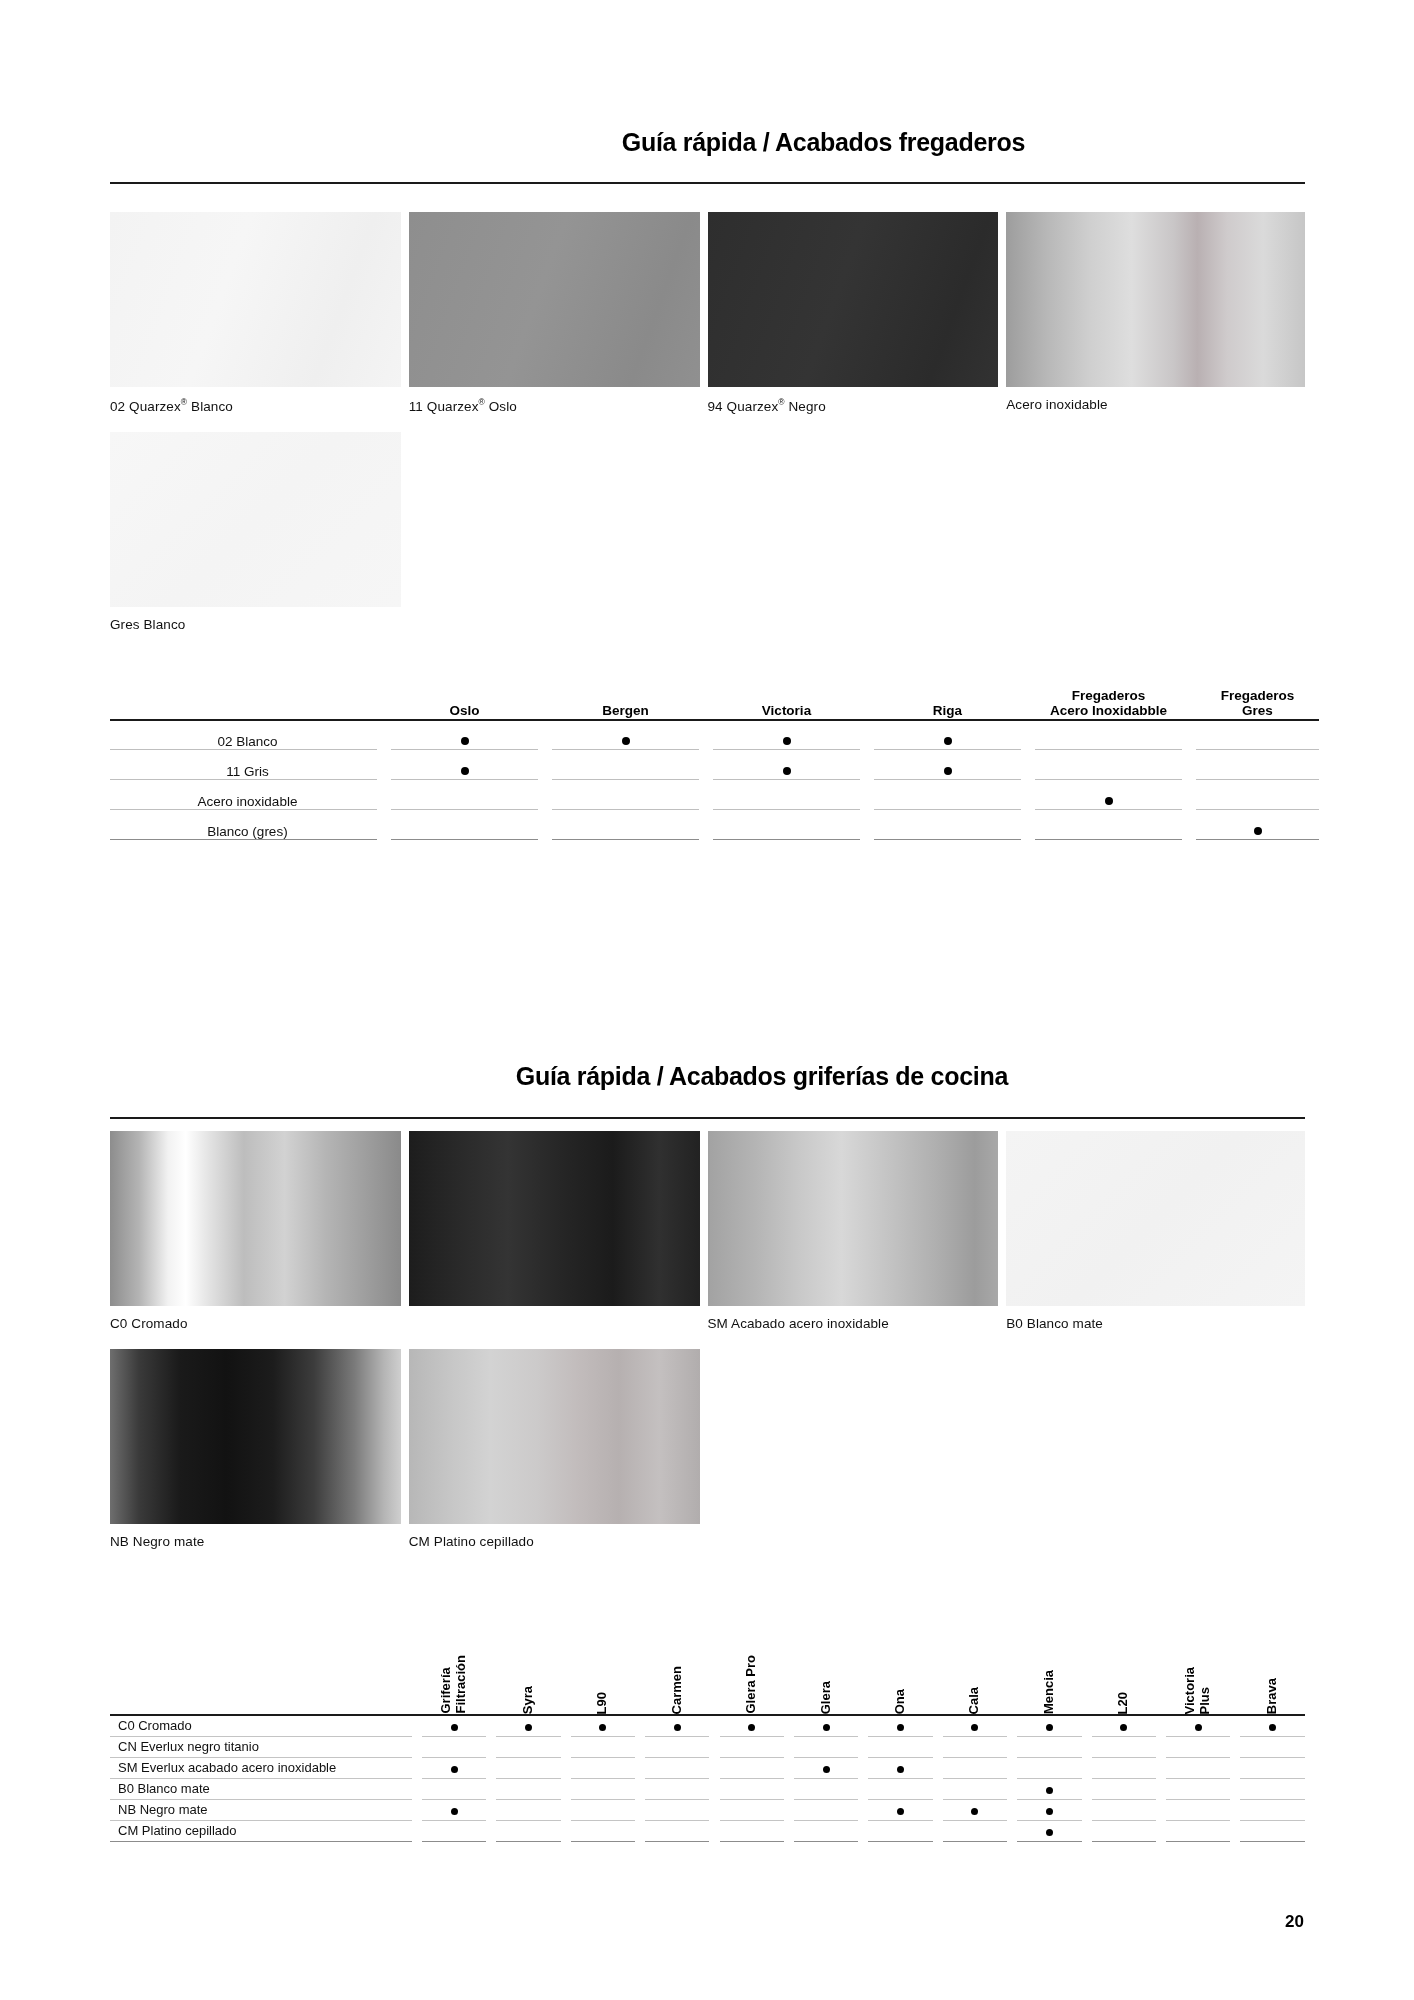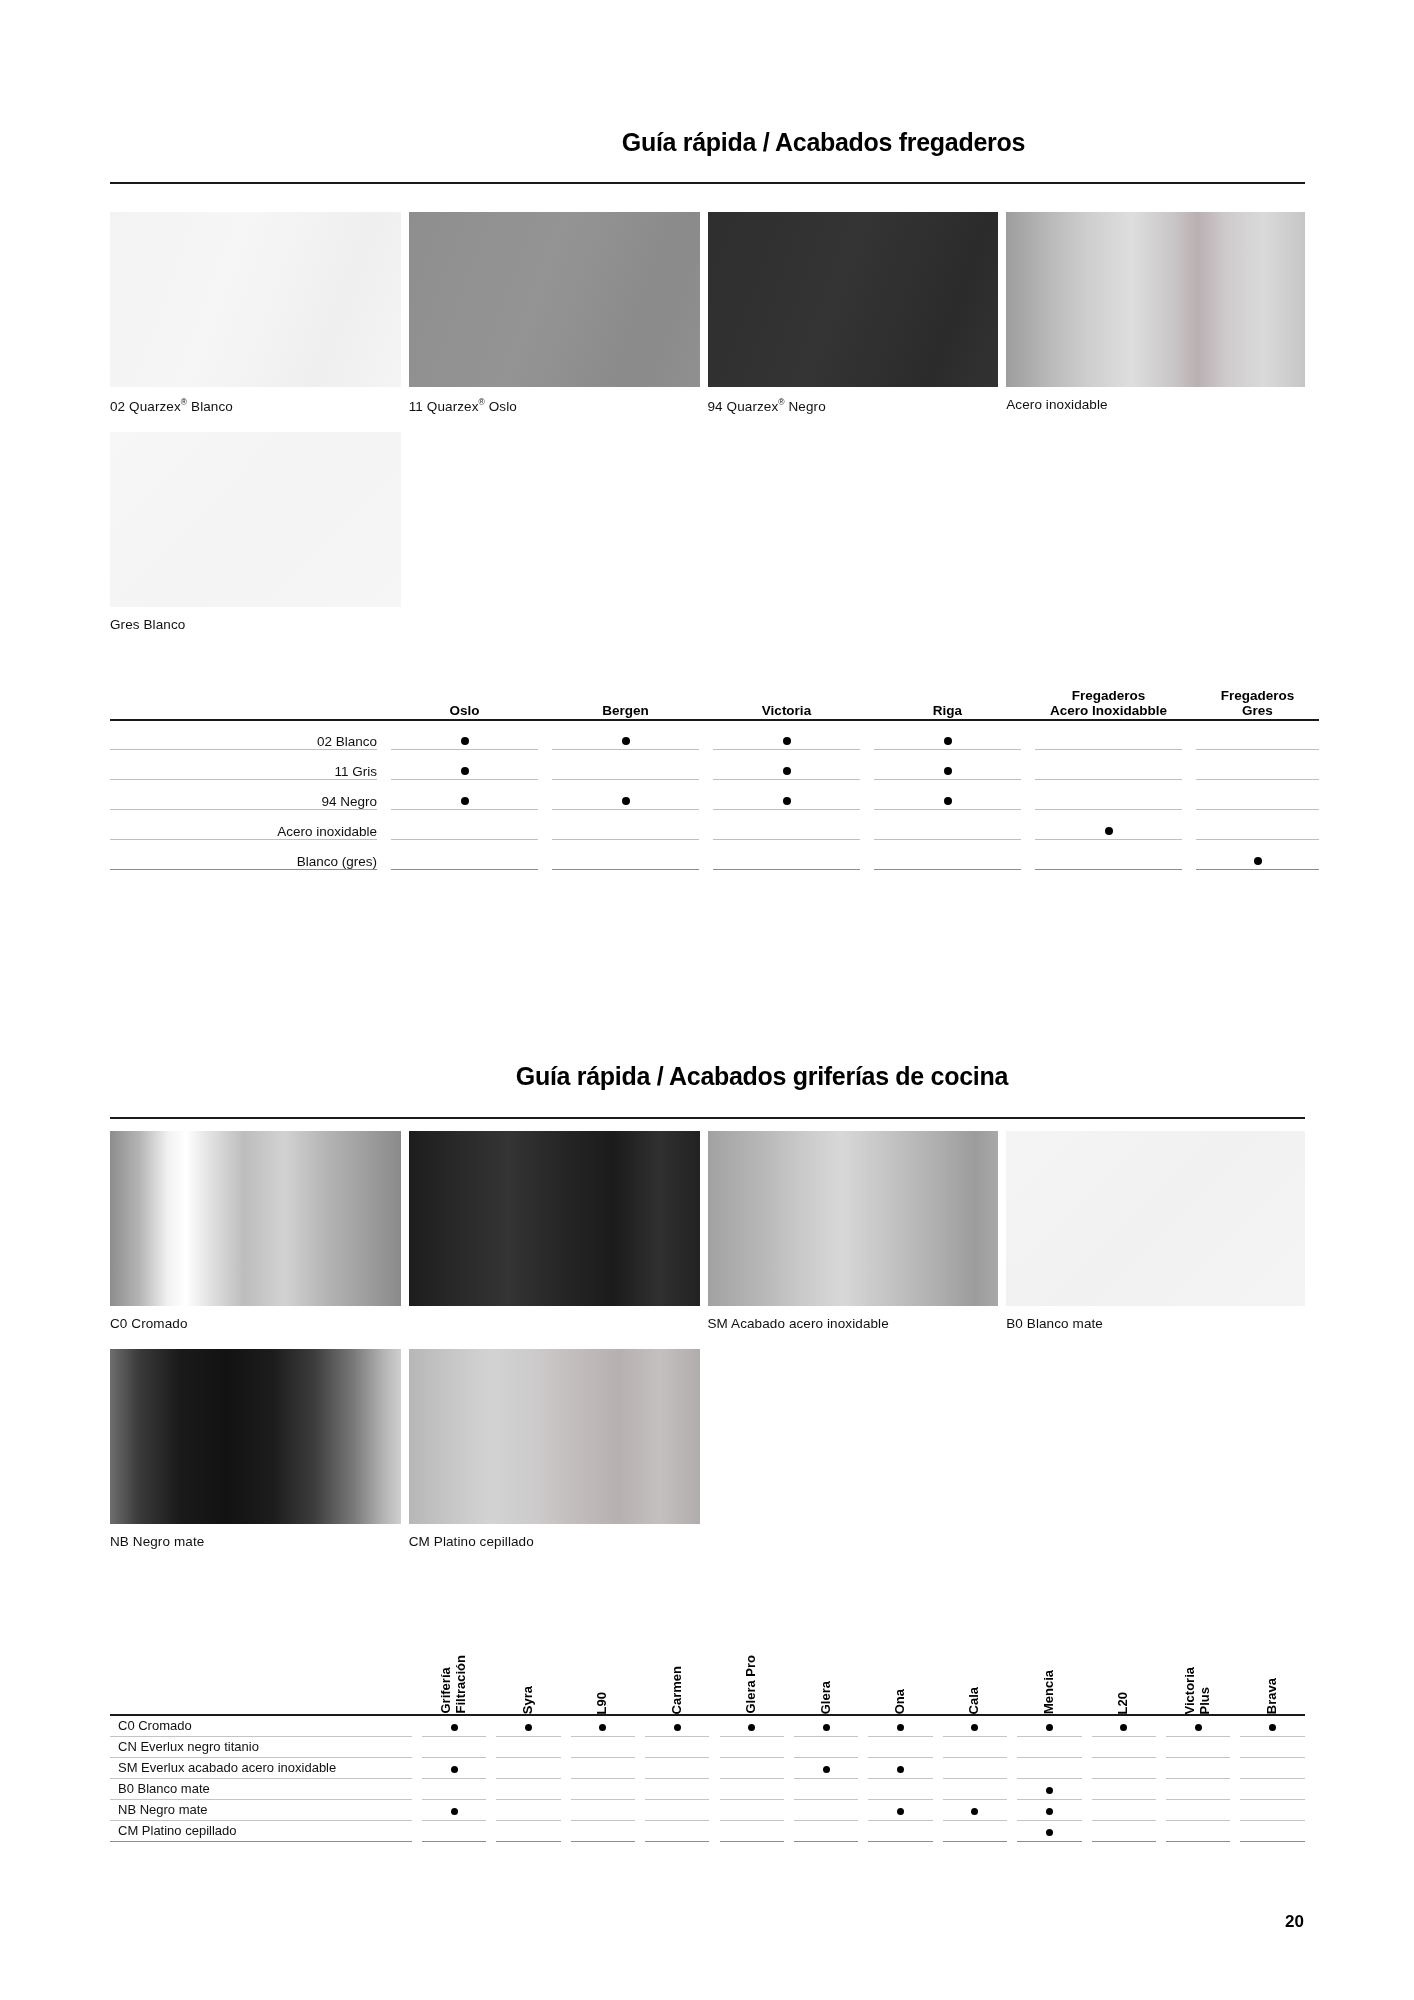--- a/index.html
+++ b/index.html
@@ -90,21 +90,21 @@
     color: #000;
   }
   .mx-head th.rowhead-blank { text-align: left; }
   .mx-row td {
     border-bottom: 1px solid #bfbfbf;
     height: 30px;
     text-align: center;
     vertical-align: middle;
   }
   .mx-row td.rowlabel {
-    text-align: right;
+    text-align: center;
     font-size: 13.5px;
     font-weight: 400;
     padding-left: 8px;
     color: #111;
   }
   .mx-row:first-child td { border-top: 2.5px solid #1a1a1a; }
   .mx-row:last-child td { border-bottom: 1.6px solid #8c8c8c; }
   .dot {
     display: inline-block;
     width: 8px;
@@ -264,35 +264,20 @@
             <td class="cellgap"></td>
             <td><span class="dot"></span></td>
             <td class="cellgap"></td>
             <td><span class="dot"></span></td>
             <td class="cellgap"></td>
             <td></td>
             <td class="cellgap"></td>
             <td></td>
           </tr>
           <tr class="mx-row">
-            <td class="rowlabel">94 Negro</td>
-            <td class="cellgap"></td>
-            <td><span class="dot"></span></td>
-            <td class="cellgap"></td>
-            <td><span class="dot"></span></td>
-            <td class="cellgap"></td>
-            <td><span class="dot"></span></td>
-            <td class="cellgap"></td>
-            <td><span class="dot"></span></td>
-            <td class="cellgap"></td>
-            <td></td>
-            <td class="cellgap"></td>
-            <td></td>
-          </tr>
-          <tr class="mx-row">
             <td class="rowlabel">Acero inoxidable</td>
             <td class="cellgap"></td>
             <td></td>
             <td class="cellgap"></td>
             <td></td>
             <td class="cellgap"></td>
             <td></td>
             <td class="cellgap"></td>
             <td></td>
             <td class="cellgap"></td>

